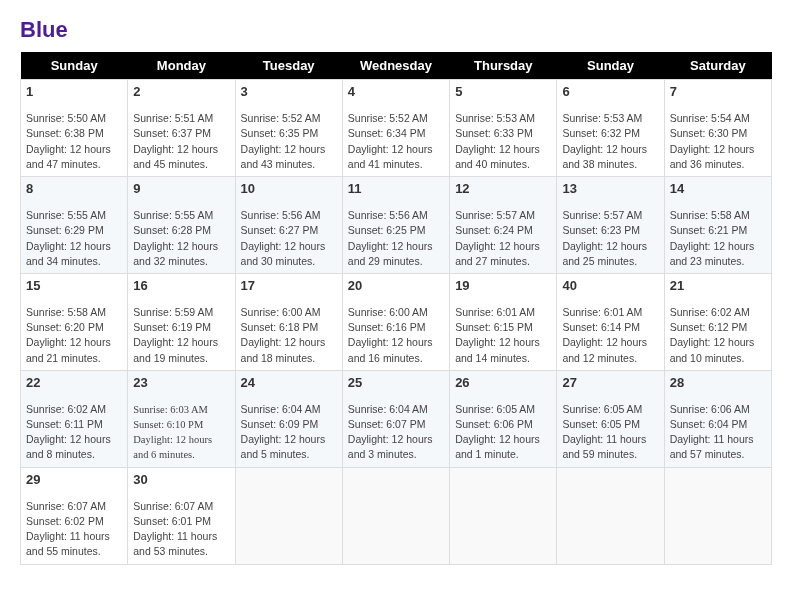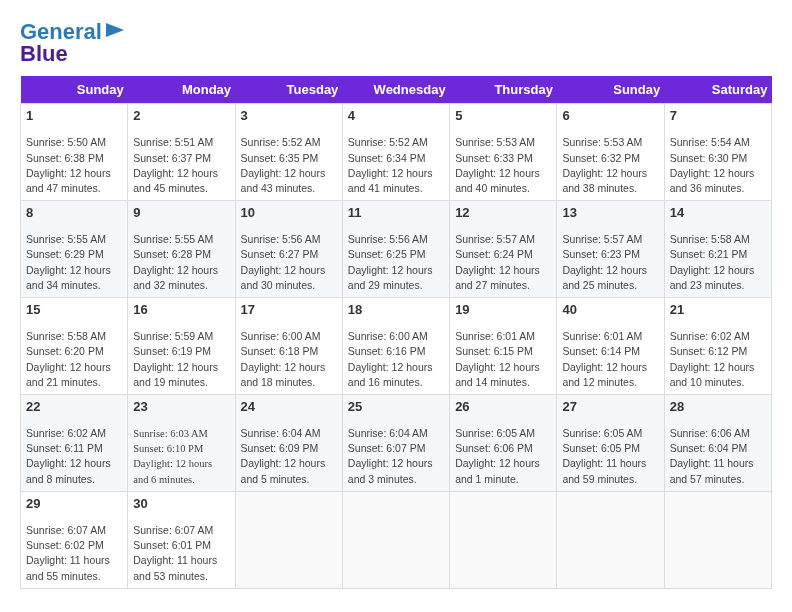--- a/index.html
+++ b/index.html
@@ -37,24 +37,24 @@
     .location {
       font-size: 16px;
       color: #555;
     }
     .calendar {
       width: 100%;
       border-collapse: collapse;
       font-size: 11px;
     }
     .calendar th {
-      background: #6d28d9;
+      background: #000000;
       color: #fff;
       padding: 6px 4px;
-      text-align: right;
+      text-align: center;
       font-size: 13px;
       font-weight: bold;
     }
     .calendar td {
       border: 1px solid #ddd;
       vertical-align: top;
       padding: 4px 5px;
       width: calc(100% / 7);
       height: 80px;
       background: #fff;
@@ -75,28 +75,20 @@
       line-height: 1.45;
       margin-top: 12px;
     }
     .empty-cell { background: #f9f9f9 !important; }
   </style>
 </head>
 <body>
 
 <div class="header">
   <div class="logo">
-    <div style="display:flex; align-items:center;">
-      <span class="logo-text">
-        <span>General</span>
-      </span>
-      <svg width="22" height="22" viewBox="0 0 22 22" style="margin-left:2px; margin-top:-4px;">
-        <polygon points="2,4 20,11 2,18" fill="#2e7bb4"></polygon>
-      </svg>
-    </div>
     <span class="logo-text" style="color:#4c1d95; margin-top:-2px;">Blue</span>
   </div>
   <div class="title-block">
     <div class="month-title"></div>
     <div class="location"></div>
   </div>
 </div>
 
 <table class="calendar">
   <thead>
@@ -229,21 +221,21 @@
 and 19 minutes.</div>
         </td>
         <td>
           <span class="day-num">17</span>
           <div class="day-info" style="white-space: pre-line;">Sunrise: 6:00 AM
 Sunset: 6:18 PM
 Daylight: 12 hours
 and 18 minutes.</div>
         </td>
         <td>
-          <span class="day-num">18</span>
+          <span class="day-num">20</span>
           <div class="day-info" style="white-space: pre-line;">Sunrise: 6:00 AM
 Sunset: 6:16 PM
 Daylight: 12 hours
 and 16 minutes.</div>
         </td>
         <td>
           <span class="day-num">19</span>
           <div class="day-info" style="white-space: pre-line;">Sunrise: 6:01 AM
 Sunset: 6:15 PM
 Daylight: 12 hours

